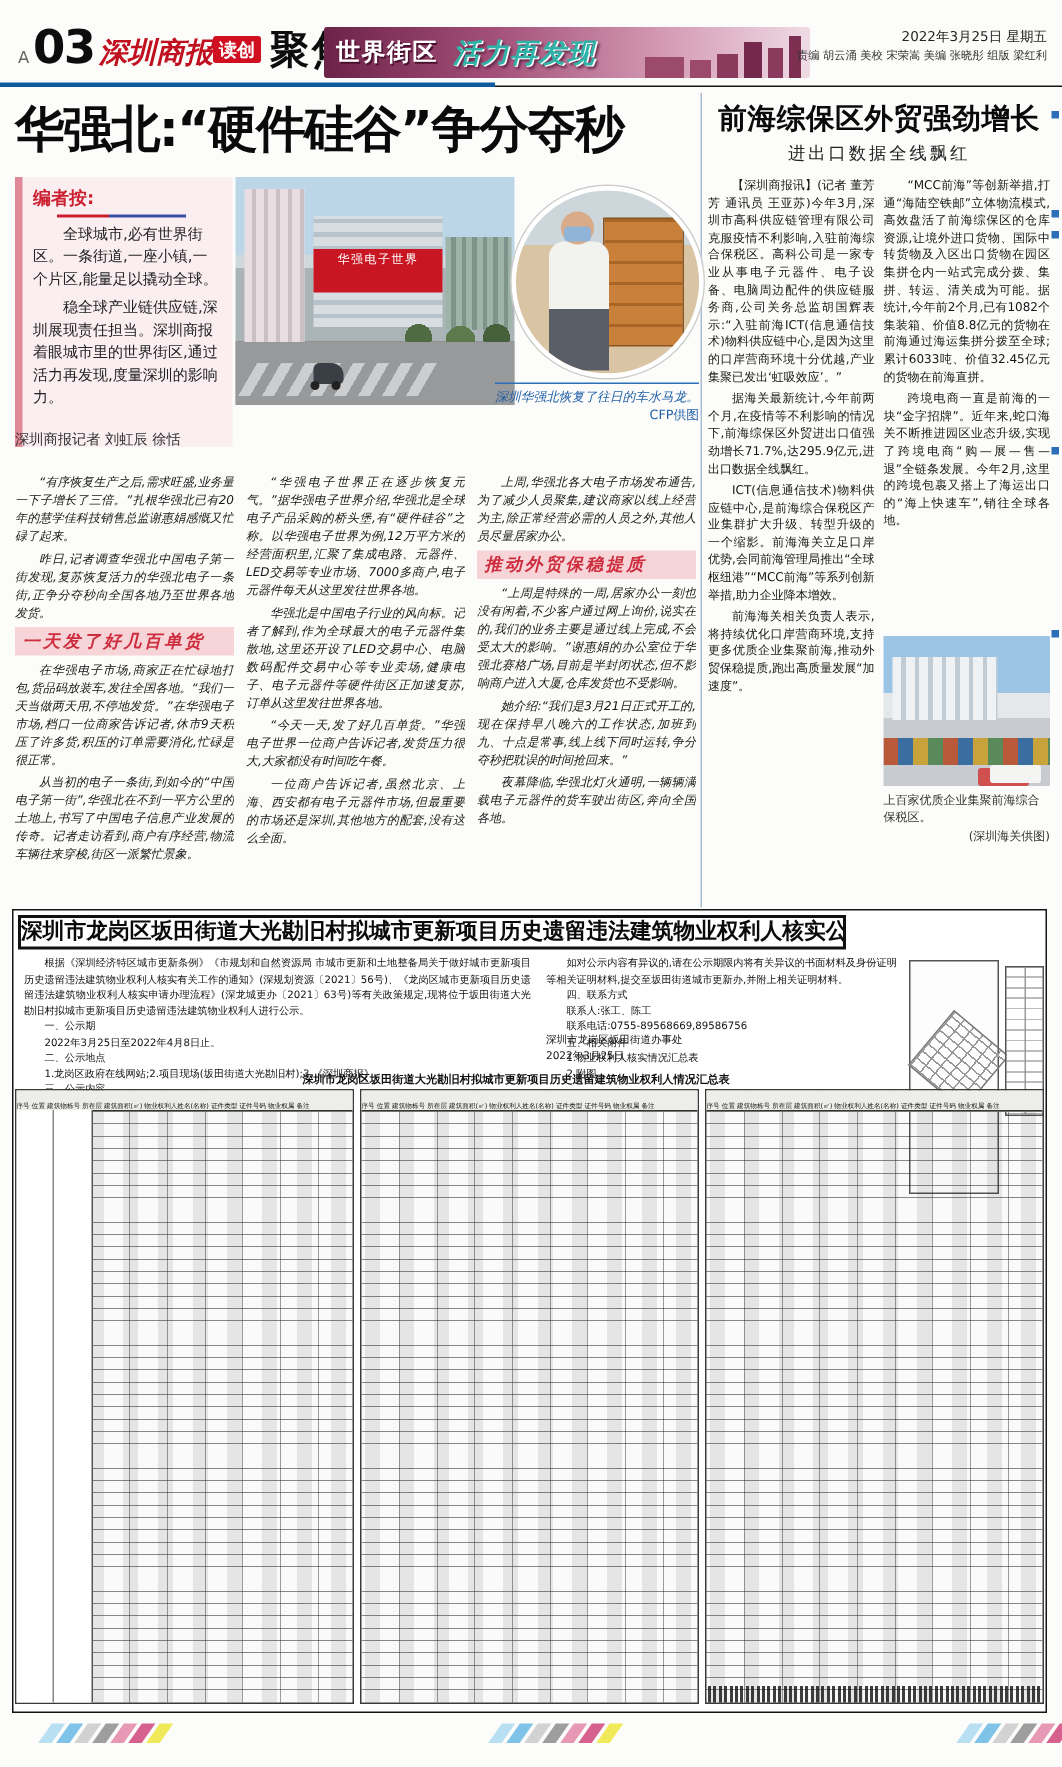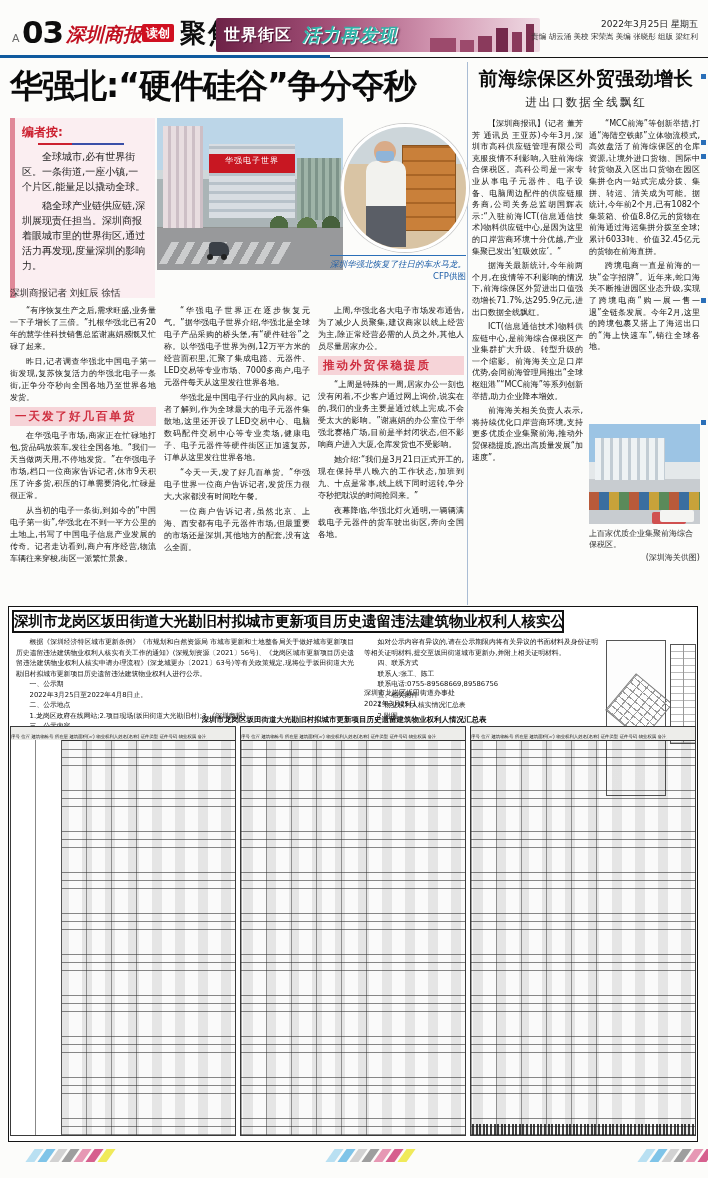--- a/index.html
+++ b/index.html
@@ -30,37 +30,37 @@
   
   .headline{left:10px;top:64px;width:456px;font-size:33px;font-weight:900;color:#0a0a0a;letter-spacing:-1px;white-space:nowrap;}
   .vdiv{left:467px;top:62px;width:1px;height:543px;background:#a9bcd4;}
   .ednote{left:10px;top:118px;width:145px;height:180px;background:#fbeef1;border-left:5px solid #e08898;box-sizing:border-box;padding:6px 7px;}
   .ednote-title{font-size:12px;font-weight:bold;color:#cc2030;}
   .ednote-line{width:86px;height:2px;margin:2px 0 4px 16px;background:linear-gradient(90deg,#cc2030 0 40%,#3a4fa8 40%);}
   .ednote p{margin:0 0 4px;font-size:10px;line-height:1.5;color:#222;text-indent:2em;}
   .photo-main{left:157px;top:118px;width:186px;height:152px;background:linear-gradient(180deg,#bcd6e8 0 34%,#cfd8da 34% 40%,#aab4b6 40% 72%,#8f9290 72%);overflow:hidden;}
   .bld1{position:absolute;left:6px;top:8px;width:40px;height:110px;background:repeating-linear-gradient(90deg,#e8dde0 0 5px,#cdbfc6 5px 8px);}
   .bld2{position:absolute;left:52px;top:26px;width:86px;height:74px;background:repeating-linear-gradient(0deg,#d8dde2 0 6px,#b8c2ca 6px 9px);}
-  .bld-sign{position:absolute;left:52px;top:36px;width:86px;height:19px;background:#c81722;color:#fff;font-size:8px;line-height:13px;text-align:center;letter-spacing:1px;}
+  .bld-sign{position:absolute;left:52px;top:48px;width:86px;height:29px;background:#c81722;color:#fff;font-size:8px;line-height:13px;text-align:center;letter-spacing:1px;}
   .bld3{position:absolute;right:2px;top:40px;width:44px;height:62px;background:repeating-linear-gradient(90deg,#9fb4a8 0 4px,#7e948a 4px 7px);}
   .trees{position:absolute;right:0;top:96px;width:80px;height:22px;background:radial-gradient(circle at 20% 50%,#4e6b42 0 9px,transparent 9px),radial-gradient(circle at 55% 60%,#5d7a4c 0 10px,transparent 10px),radial-gradient(circle at 85% 50%,#46603c 0 9px,transparent 9px);}
   .road{position:absolute;left:0;bottom:0;width:100%;height:42px;background:#98999b;}
   .zebra{position:absolute;left:8px;bottom:6px;width:120px;height:22px;background:repeating-linear-gradient(90deg,#d9dadb 0 8px,transparent 8px 16px);transform:skewX(-30deg);opacity:.8;}
   .scooter{position:absolute;left:52px;bottom:14px;width:20px;height:14px;background:#3a3f46;border-radius:4px 8px 3px 3px;}
   .scooter:after{content:"";position:absolute;left:-2px;bottom:-4px;width:6px;height:6px;background:#222;border-radius:50%;box-shadow:14px 0 0 #222;}
   .photo-circle{left:341px;top:124px;width:128px;height:128px;border-radius:50%;border:3px solid #fff;box-sizing:border-box;overflow:hidden;background:linear-gradient(180deg,#cdd6da 0 30%,#d9c4a4 30% 100%);box-shadow:0 0 0 1px #ccc;}
   .boxes{position:absolute;right:10px;top:18px;width:52px;height:84px;background:repeating-linear-gradient(0deg,#c9803a 0 12px,#a96526 12px 14px);border:1px solid #8a5420;}
   .worker{position:absolute;left:22px;top:34px;width:40px;height:86px;background:linear-gradient(180deg,#f2f2ee 0 52%,#5a5e66 52%);border-radius:10px 10px 0 0;}
   .worker-head{position:absolute;left:30px;top:14px;width:22px;height:22px;background:#d9ab88;border-radius:50%;}
   .worker-mask{position:absolute;left:32px;top:24px;width:18px;height:10px;background:#8fb4d8;border-radius:3px;}
   .cap-rule{left:330px;top:255px;width:136px;height:1px;background:#2a6fb8;}
   .photo-cap{left:300px;top:259px;width:166px;font-size:8.5px;color:#1f5fa8;text-align:right;font-style:italic;}
   .photo-credit{left:300px;top:271px;width:166px;font-size:8.5px;color:#1f5fa8;text-align:right;}
   .byline{left:10px;top:287px;width:150px;font-size:9.5px;color:#333;}
-  .ncol{top:305px;width:146px;height:336px;overflow:hidden;}
+  .ncol{top:316px;width:146px;height:336px;overflow:hidden;font-style:italic;}
   .ncol p{margin:0 0 3px;font-size:8px;line-height:1.5;color:#151515;text-indent:2em;}
   .c1{left:10px;} .c2{left:164px;} .c3{left:318px;}
   .subhd{display:block;margin:3px 0 4px;background:#f6d4d8;color:#ce2d3e;font-weight:bold;font-size:11.5px;padding:2px 5px;letter-spacing:2px;white-space:nowrap;}
   
   .side-hl{left:472px;top:66px;width:228px;font-size:19px;font-weight:900;color:#0a0a0a;text-align:center;letter-spacing:0.5px;white-space:nowrap;}
   .side-sub{left:472px;top:95px;width:228px;font-size:11.5px;color:#222;text-align:center;letter-spacing:2px;}
   .scol{top:118px;width:111px;overflow:hidden;}
   .scol p{margin:0 0 3px;font-size:8px;line-height:1.45;color:#151515;text-indent:2em;}
   .sa{left:472px;height:487px;} .sb{left:589px;height:303px;}
   .photo-side{left:589px;top:424px;width:111px;height:100px;background:linear-gradient(180deg,#9cc4e4 0 38%,#e4e8ea 38% 55%,#c8ccd0 55%);overflow:hidden;}

